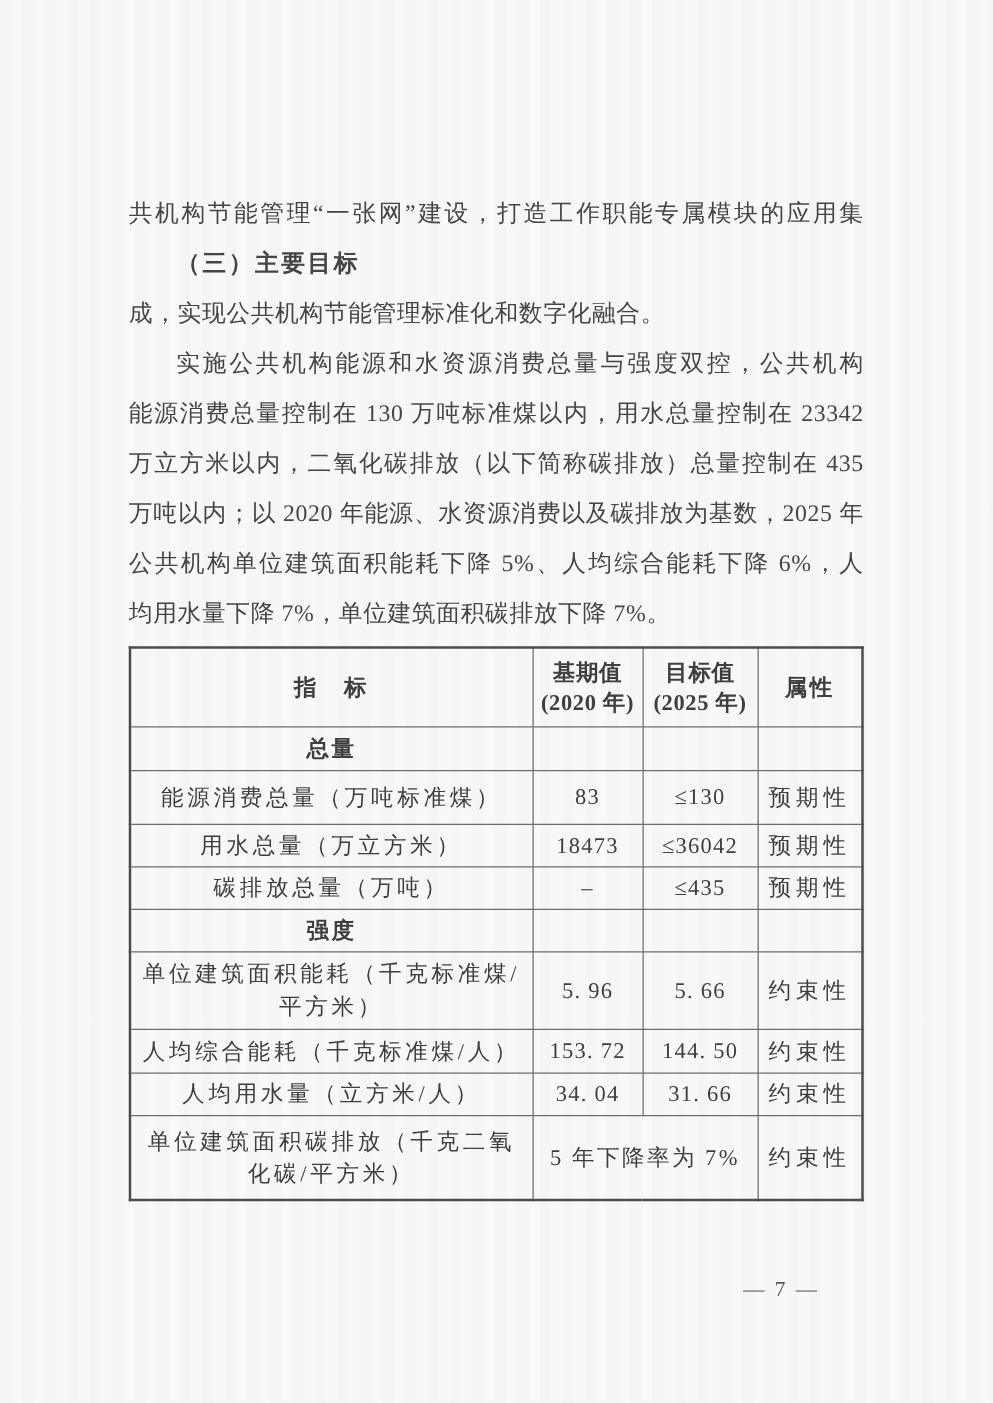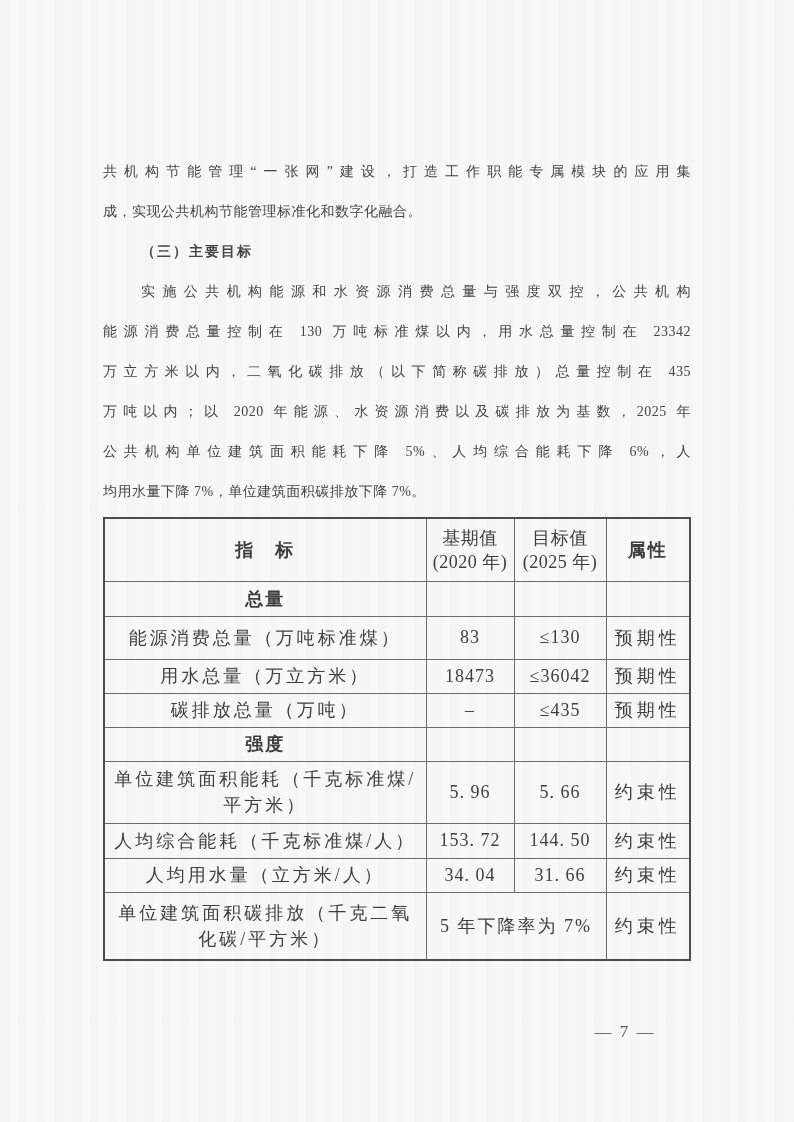--- a/index.html
+++ b/index.html
@@ -9,21 +9,21 @@
     background-image:repeating-linear-gradient(90deg, rgba(0,0,0,0.012) 0 9px, rgba(0,0,0,0) 9px 18px);
     font-family:"Liberation Serif","DejaVu Serif",serif;
   }
   .page{position:absolute;inset:0;}
   
   .textblock{
     position:absolute;left:103px;top:152px;width:588px;
     color:#454545;
   }
   .ln{
-    margin:0;height:40px;line-height:40px;font-size:14px;
+    margin:0;height:40px;line-height:40px;font-size:19px;
     letter-spacing:0.5px;
     text-align:justify;text-align-last:left;
     white-space:nowrap;overflow:visible;
   }
   .jf{white-space:normal;text-align-last:justify;}
   .ind{text-indent:38px;}
   .heading{font-weight:600;letter-spacing:2px;}
   
   .doc-table{
     position:absolute;left:103px;top:517px;width:586px;
@@ -43,41 +43,41 @@
   .r1{height:43px;}
   .r2{height:34px;}
   .r3{height:34px;}
   .rs2{height:34px;margin-top:46px;}  
   .r4{height:62px;}
   .r5{height:35px;}
   .r6{height:34px;}
   .r7{height:68px;}
   .cell-title{font-weight:bold;letter-spacing:1px;font-size:18px;color:#3a3a3a;}
   .cell-head{font-weight:bold;letter-spacing:2px;}
-  .hd2{line-height:24px;font-weight:normal;letter-spacing:0.5px;}
+  .hd2{line-height:24px;font-weight:bold;letter-spacing:0.5px;}
   .c-ind{text-align:left;padding-left:9px;letter-spacing:3px;line-height:26px;}
   .c-section{text-align:left;padding-left:9px;font-weight:bold;letter-spacing:2px;}
   .c-val{letter-spacing:1px;font-family:Liberation Serif, serif;}
   .c-attr{letter-spacing:4px;}
   .c-merged{letter-spacing:2px;}
   
   .page-number{
     position:absolute;left:555px;top:1022px;width:140px;height:24px;
     text-align:center;font-size:17px;color:#5a5a5a;letter-spacing:2px;
   }
 </style>
 </head>
 <body>
 
 <div class="page">
 
   <div class="textblock">
     <p class="ln jf">共机构节能管理“一张网”建设，打造工作职能专属模块的应用集</p>
+    <p class="ln ind heading">（三）主要目标</p>
     <p class="ln">成，实现公共机构节能管理标准化和数字化融合。</p>
-    <p class="ln ind heading">（三）主要目标</p>
     <p class="ln jf ind">实施公共机构能源和水资源消费总量与强度双控，公共机构</p>
     <p class="ln jf">能源消费总量控制在 130 万吨标准煤以内，用水总量控制在 23342</p>
     <p class="ln jf">万立方米以内，二氧化碳排放（以下简称碳排放）总量控制在 435</p>
     <p class="ln jf">万吨以内；以 2020 年能源、水资源消费以及碳排放为基数，2025 年</p>
     <p class="ln jf">公共机构单位建筑面积能耗下降 5%、人均综合能耗下降 6%，人</p>
     <p class="ln">均用水量下降 7%，单位建筑面积碳排放下降 7%。</p>
   </div>
 
   <table class="doc-table">
     <colgroup>

